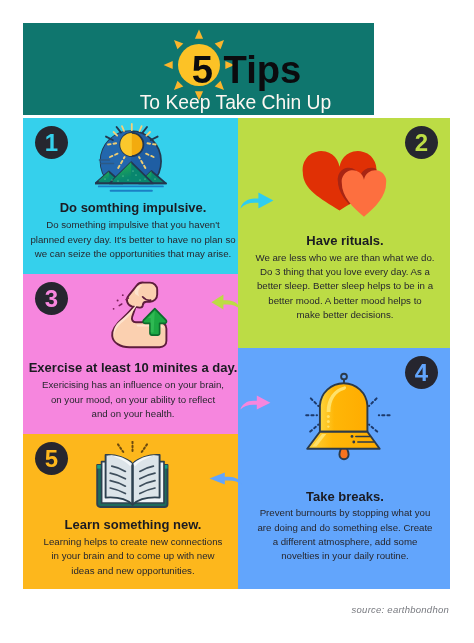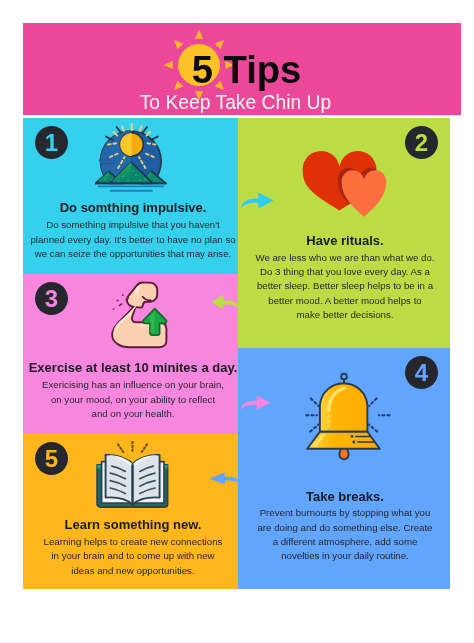--- a/index.html
+++ b/index.html
@@ -2,21 +2,21 @@
 <html><head>
 <meta charset="utf-8">
 <style>
   html,body{margin:0;padding:0;}
   body{width:474px;height:643px;background:#ffffff;
        font-family:"Liberation Sans",sans-serif;overflow:hidden;
        -webkit-font-smoothing:antialiased;}
   #page{position:relative;width:474px;height:643px;}
 
   
-  .hdr{position:absolute;left:23px;top:23px;width:438px;height:92px;background:#ec4899;}
+  .hdr{position:absolute;left:23px;top:23px;width:351px;height:92px;background:#0f766e;}
   .hdr-title{position:absolute;left:0;top:26.5px;width:447px;text-align:center;
              font-size:38.2px;font-weight:bold;color:#0b0b0e;
              line-height:40px;z-index:3;}
   .hdr-sub{position:absolute;left:0;top:67px;width:425px;text-align:center;
            font-size:19.3px;color:#fdf7f2;line-height:26px;z-index:3;}
   .sun-deco{position:absolute;left:140.4px;top:5.6px;width:72px;height:72px;z-index:2;}
 
   
   .grid{position:absolute;left:23px;top:118px;width:427px;height:471px;}
   .cell{position:absolute;overflow:visible;}
@@ -396,13 +396,14 @@
         <path d="M0.4 14.6 C1.8 9.2 7.0 5.8 13.4 5.8 H16.8 V0.5 L30.4 7.8 L16.8 14.6 V9.8 H13.4 C7.8 9.8 3.4 11.6 0.4 14.6 Z" fill="#f686de"></path>
       </svg>
     </div>
     <div class="arrow a4">
       <svg viewBox="0 0 33 13" width="33" height="13" aria-hidden="true">
         <path d="M32.6 12.6 C31.4 7.8 26.2 4.8 19.6 4.8 H15.8 V0.5 L0.4 6.6 L15.8 12.6 V8.4 H19.6 C25.2 8.4 29.8 9.9 32.6 12.6 Z" fill="#62a5fc"></path>
       </svg>
     </div>
   </div>
 
+  <div class="src">source:  earthbondhon</div>
 </div>
 
 </body></html>

